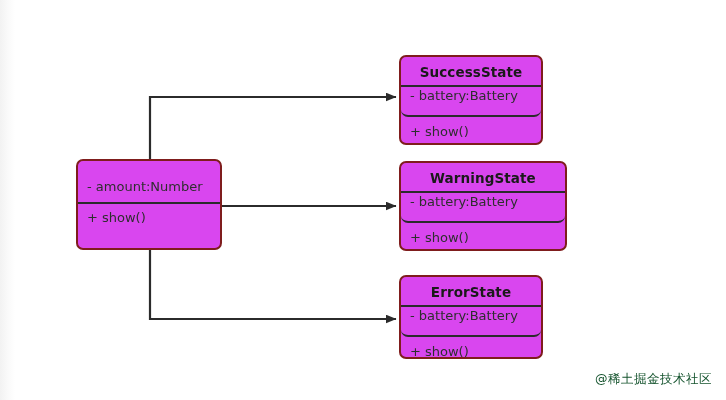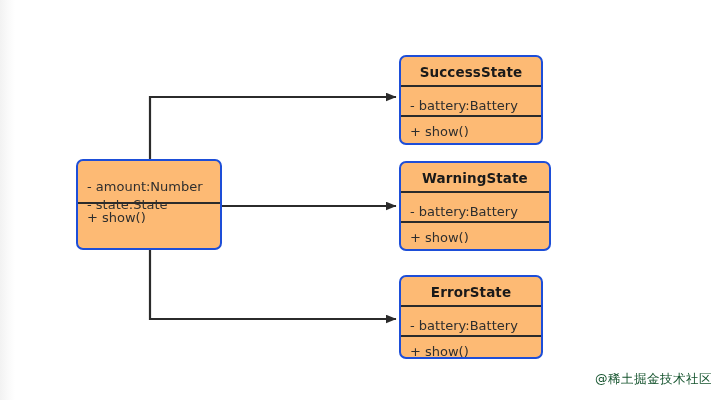--- a/index.html
+++ b/index.html
@@ -32,23 +32,23 @@
     top: 0;
     width: 1px;
     height: 400px;
     background: #ededed;
   }
 
   
   .uml-class {
     position: absolute;
     box-sizing: border-box;
-    border: 2px solid #1d4ed8;
+    border: 2px solid #7f1d1d;
     border-radius: 7px;
-    background: #fdba74;
+    background: #d946ef;
     overflow: hidden;
   }
   .uml-title {
     box-sizing: border-box;
     height: 30px;
     line-height: 30px;
     text-align: center;
     font-size: 13.5px;
     font-weight: bold;
     color: #1a1a1a;
@@ -64,21 +64,22 @@
   .uml-attrs {
     border-bottom: 2px solid #2b2b2b;
   }
   .uml-row {
     line-height: 18px;
     white-space: nowrap;
   }
   .attrs-single {
     height: 30px;
     display: flex;
-    align-items: flex-end;
+    align-items: flex-start;
+    border-radius: 7px;
   }
   .attrs-double {
     height: 43px;
     padding-top: 17px;
   }
   .ops-single {
     height: 30px;
     display: flex;
     align-items: center;
   }
@@ -127,38 +128,37 @@
     <path d="M150,159 L150,97 L396,97" fill="none" stroke="#2b2b2b" stroke-width="2.2" marker-end="url(#arrowhead)"></path>
 
     <path d="M222,206 L396,206" fill="none" stroke="#2b2b2b" stroke-width="2.2" marker-end="url(#arrowhead)"></path>
 
     <path d="M150,250 L150,319 L396,319" fill="none" stroke="#2b2b2b" stroke-width="2.2" marker-end="url(#arrowhead)"></path>
   </svg>
 
   <div class="uml-class" style="left:76px; top:159px; width:146px; height:91px;">
     <div class="uml-compartment uml-attrs attrs-double">
       <div class="uml-row">- amount:Number</div>
-      <div class="uml-row">- state:State</div>
     </div>
     <div class="uml-compartment ops-battery">
       <div class="uml-row">+ show()</div>
     </div>
   </div>
 
   <div class="uml-class" style="left:399px; top:55px; width:144px; height:90px;">
     <div class="uml-title">SuccessState</div>
     <div class="uml-compartment uml-attrs attrs-single">
       <div class="uml-row">- battery:Battery</div>
     </div>
     <div class="uml-compartment ops-single">
       <div class="uml-row">+ show()</div>
     </div>
   </div>
 
-  <div class="uml-class" style="left:399px; top:161px; width:152px; height:90px;">
+  <div class="uml-class" style="left:399px; top:161px; width:168px; height:90px;">
     <div class="uml-title">WarningState</div>
     <div class="uml-compartment uml-attrs attrs-single">
       <div class="uml-row">- battery:Battery</div>
     </div>
     <div class="uml-compartment ops-single">
       <div class="uml-row">+ show()</div>
     </div>
   </div>
 
   <div class="uml-class" style="left:399px; top:275px; width:144px; height:84px;">

